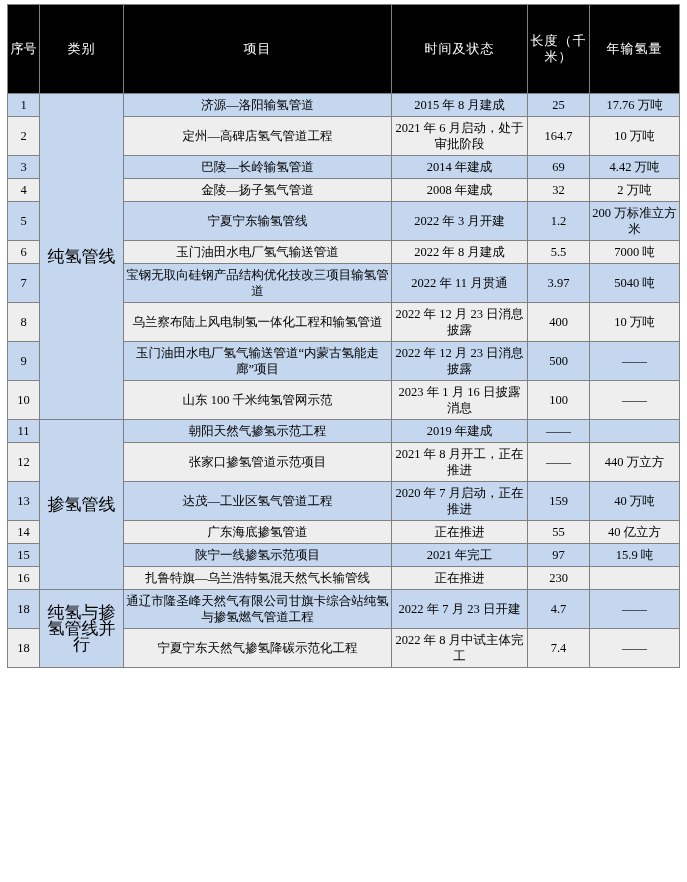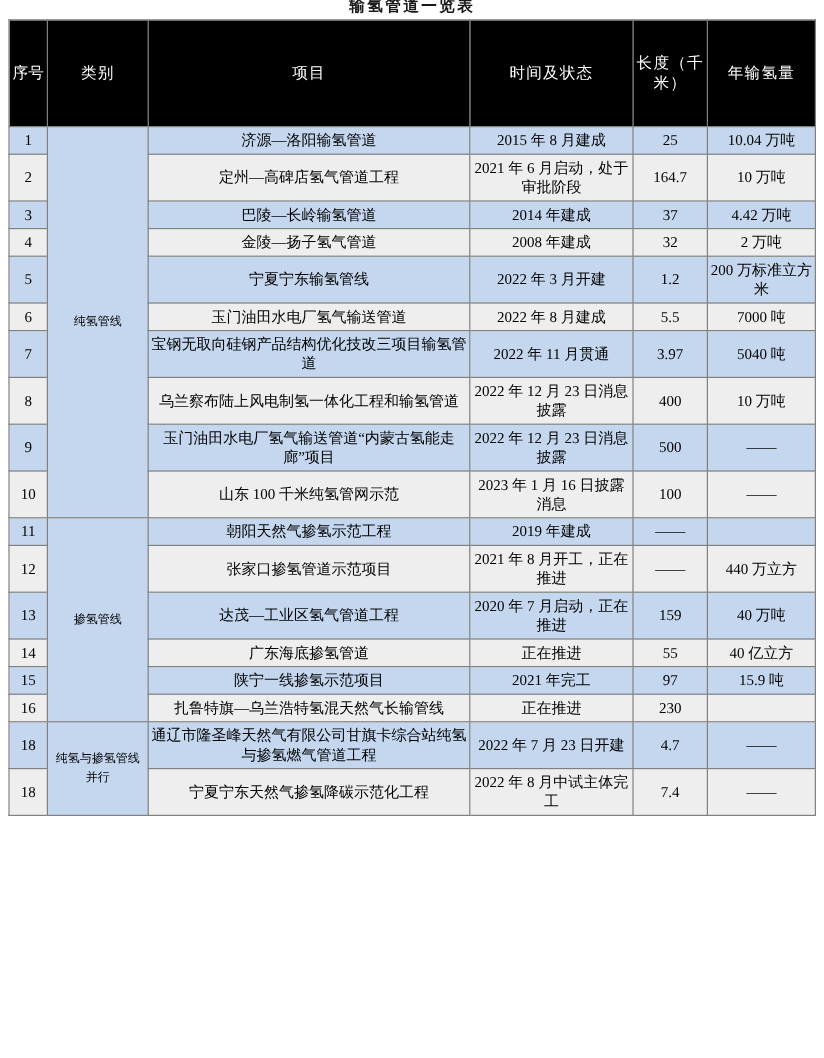--- a/index.html
+++ b/index.html
@@ -68,40 +68,39 @@
     font-size: 12.5px;
   }
   tr.row-blue td {
     background: #c5d7ef;
   }
   tr.row-gray td {
     background: #eeeeee;
   }
   td.cat-cell {
     background: #c5d7ef !important;
-    font-size: 10px;
+    font-size: 17px;
     line-height: 18px;
   }
   td.seq {
     font-size: 12.5px;
   }
   td.proj {
     padding-left: 5px;
     padding-right: 5px;
   }
   td.time {
     padding-left: 3px;
     padding-right: 3px;
   }
 </style>
 </head>
 <body>
 
 <div class="page">
-  <div class="doc-title">输氢管道一览表</div>
 
   <table class="main-table">
     <colgroup>
       <col class="c0">
         <col class="c1">
         <col class="c2">
         <col class="c3">
         <col class="c4">
         <col class="c5">
     </colgroup>
@@ -116,36 +115,36 @@
       </tr>
     </thead>
     <tbody>
 
       <tr class="row-blue">
         <td class="seq">1</td>
         <td class="cat-cell" rowspan="10">纯氢管线</td>
         <td class="proj">济源—洛阳输氢管道</td>
         <td class="time">2015 年 8 月建成</td>
         <td>25</td>
-        <td>10.04 万吨</td>
+        <td>17.76 万吨</td>
       </tr>
 
       <tr class="row-gray">
         <td class="seq">2</td>
         <td class="proj">定州—高碑店氢气管道工程</td>
         <td class="time">2021 年 6 月启动，处于审批阶段</td>
         <td>164.7</td>
         <td>10 万吨</td>
       </tr>
 
       <tr class="row-blue">
         <td class="seq">3</td>
         <td class="proj">巴陵—长岭输氢管道</td>
         <td class="time">2014 年建成</td>
-        <td>37</td>
+        <td>69</td>
         <td>4.42 万吨</td>
       </tr>
 
       <tr class="row-gray">
         <td class="seq">4</td>
         <td class="proj">金陵—扬子氢气管道</td>
         <td class="time">2008 年建成</td>
         <td>32</td>
         <td>2 万吨</td>
       </tr>

